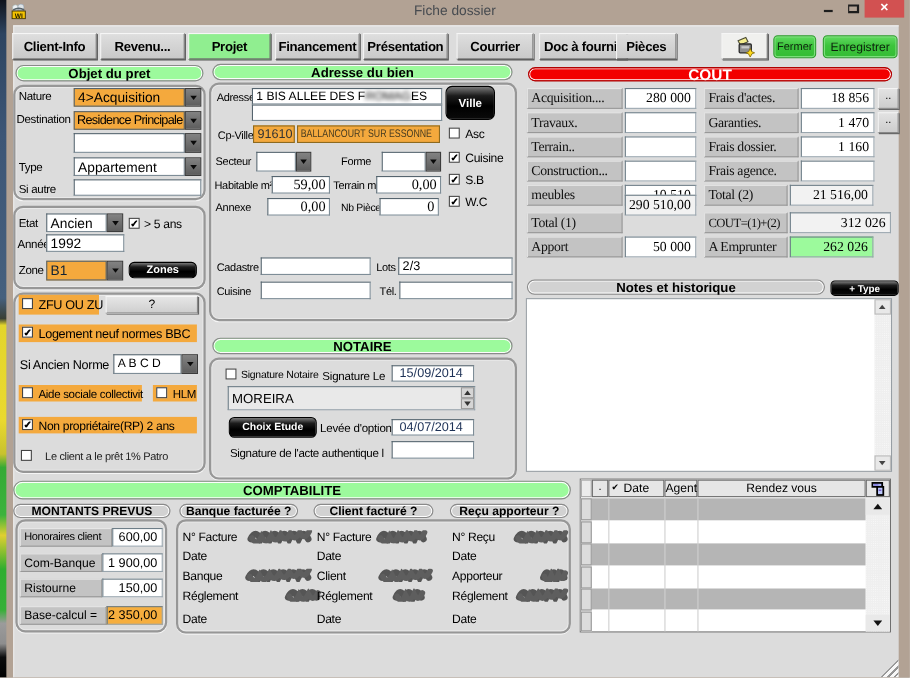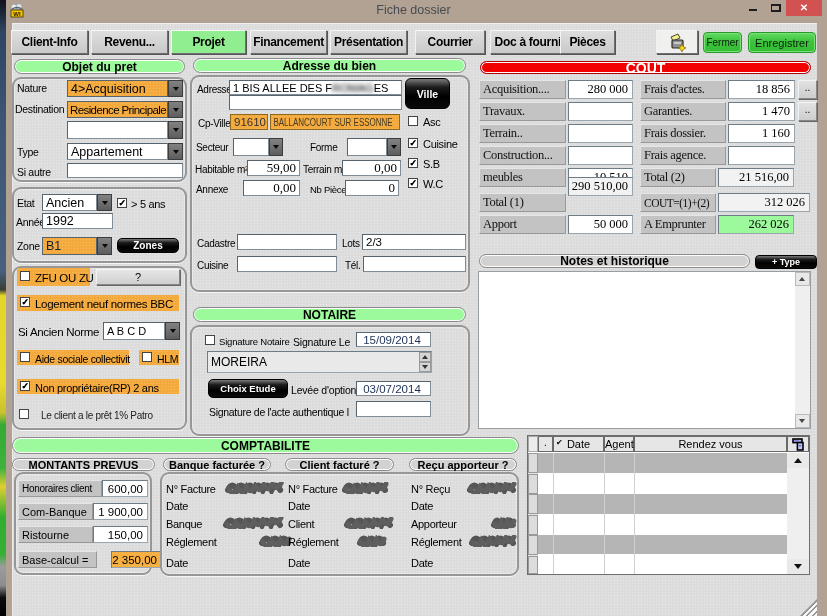--- a/index.html
+++ b/index.html
@@ -183,21 +183,21 @@
 <div class="abs lbl" style="left:219px;top:336px;font-size:9.5px;letter-spacing:-0.2px">Signature Notaire</div>
 <div class="abs lbl" style="left:293px;top:336px;font-size:10.5px;letter-spacing:-0.2px">Signature Le</div>
 <div class="abs fld in num" style="left:356px;top:332px;width:75px;height:15px;color:#1d3156;font-size:11.5px;justify-content:center">15/09/2014</div>
 <div class="abs" style="left:207px;top:351px;width:225px;height:22px;background:#e9e9e9;border:1px solid #98a4ac;border-top-color:#6d7d87;border-left-color:#6d7d87;font-size:12px;padding:3px 0 0 3px">MOREIRA</div>
 <div class="abs" style="left:419px;top:352px;width:12px;height:10px;background:#d5d5d5;border:1px solid #999"></div>
 <div class="abs" style="left:422px;top:355px;width:0;height:0;border-left:3px solid transparent;border-right:3px solid transparent;border-bottom:4px solid #333"></div>
 <div class="abs" style="left:419px;top:362px;width:12px;height:10px;background:#d5d5d5;border:1px solid #999"></div>
 <div class="abs" style="left:422px;top:365px;width:0;height:0;border-left:3px solid transparent;border-right:3px solid transparent;border-top:4px solid #333"></div>
 <div class="abs blk" style="left:208px;top:379px;width:80px;height:19px;font-size:9.5px;line-height:18px">Choix Etude</div>
 <div class="abs lbl" style="left:291px;top:384px;font-size:10.5px;letter-spacing:-0.2px">Levée d'option</div>
-<div class="abs fld in num" style="left:356px;top:381px;width:75px;height:15px;color:#1d3156;font-size:11.5px;justify-content:center">03/07/2014</div>
+<div class="abs fld in num" style="left:356px;top:381px;width:75px;height:15px;color:#1d3156;font-size:11.5px;justify-content:center">04/07/2014</div>
 <div class="abs lbl" style="left:209px;top:406px;width:146px;overflow:hidden;font-size:10.5px">Signature de l'acte authentique l</div>
 <div class="abs fld in" style="left:356px;top:401px;width:75px;height:16px"></div>
 
 <div class="abs pill" style="left:480px;top:61px;width:331px;height:13px;line-height:12px;background:#f20000;border:1px solid #b00000;color:#fff;font-size:14px">COUT</div>
 <div class="abs glab slbl" style="left:479px;top:80px;width:87px;height:19px">Acquisition....</div>
 <div class="abs gval" style="left:568px;top:80px;width:65px;height:19px">280 000</div>
 <div class="abs glab slbl" style="left:479px;top:102px;width:87px;height:19px">Travaux.</div>
 <div class="abs gval" style="left:568px;top:102px;width:65px;height:19px"></div>
 <div class="abs glab slbl" style="left:479px;top:124px;width:87px;height:19px">Terrain..</div>
 <div class="abs gval" style="left:568px;top:124px;width:65px;height:19px"></div>
@@ -238,21 +238,21 @@
 <div class="abs pill pg" style="left:12px;top:437px;width:507px;height:17px;line-height:16px">COMPTABILITE</div>
 <div class="abs pill pgr" style="left:12px;top:458px;width:143px;height:13px;line-height:12px;font-size:11px">MONTANTS PREVUS</div>
 <div class="abs gb" style="left:14px;top:472px;width:138px;height:103px"></div>
 <div class="abs glab" style="left:18px;top:480px;width:84px;height:17px;font-size:10px;letter-spacing:-0.3px">Honoraires client</div>
 <div class="abs gval" style="left:102px;top:480px;width:46px;height:17px;font-family:'Liberation Sans';font-size:11.5px">600,00</div>
 <div class="abs glab" style="left:18px;top:503px;width:75px;height:17px;font-size:11px">Com-Banque</div>
 <div class="abs gval" style="left:93px;top:503px;width:55px;height:17px;font-family:'Liberation Sans';font-size:11.5px">1 900,00</div>
 <div class="abs glab" style="left:18px;top:526px;width:75px;height:17px;font-size:11px">Ristourne</div>
 <div class="abs gval" style="left:93px;top:526px;width:55px;height:17px;font-family:'Liberation Sans';font-size:11.5px">150,00</div>
 <div class="abs glab" style="left:18px;top:551px;width:79px;height:17px;font-size:11px">Base-calcul =</div>
-<div class="abs gval" style="left:111px;top:551px;width:51px;height:17px;font-family:'Liberation Sans';font-size:11.5px;background:#f6ae3e;background-image:radial-gradient(#f8bc5e 20%,transparent 21%);background-size:3px 3px">2 350,00</div>
+<div class="abs gval" style="left:97px;top:551px;width:51px;height:17px;font-family:'Liberation Sans';font-size:11.5px;background:#f6ae3e;background-image:radial-gradient(#f8bc5e 20%,transparent 21%);background-size:3px 3px">2 350,00</div>
 
 <div class="abs pill pgr" style="left:163px;top:458px;width:108px;height:13px;line-height:12px;font-size:11px">Banque facturée ?</div>
 <div class="abs pill pgr" style="left:285px;top:458px;width:109px;height:13px;line-height:12px;font-size:11px">Client facturé ?</div>
 <div class="abs pill pgr" style="left:409px;top:458px;width:108px;height:13px;line-height:12px;font-size:11px">Reçu apporteur ?</div>
 <div class="abs gb" style="left:160px;top:472px;width:359px;height:104px"></div>
 <div class="abs lbl" style="left:166px;top:483px;font-size:11px">N° Facture</div>
 <svg class="abs" style="left:224px;top:482px" width="60" height="12" viewBox="0 0 60 12">
     <path d="M4 8 q4.3 -9 8.7 0 q4.3 -9 8.7 0 q4.3 -9 8.7 0 q4.3 -9 8.7 0 q4.3 -9 8.7 0 q4.3 -9 8.7 0" stroke="#555555" stroke-width="6" fill="none" stroke-linecap="round"></path>
     <path d="M5 7 q4.3 8 8.7 -1 q4.3 8 8.7 -1 q4.3 8 8.7 -1 q4.3 8 8.7 -1 q4.3 8 8.7 -1 q4.3 8 8.7 -1" stroke="#5e5e5e" stroke-width="5" fill="none" stroke-linecap="round"></path>
   </svg>

